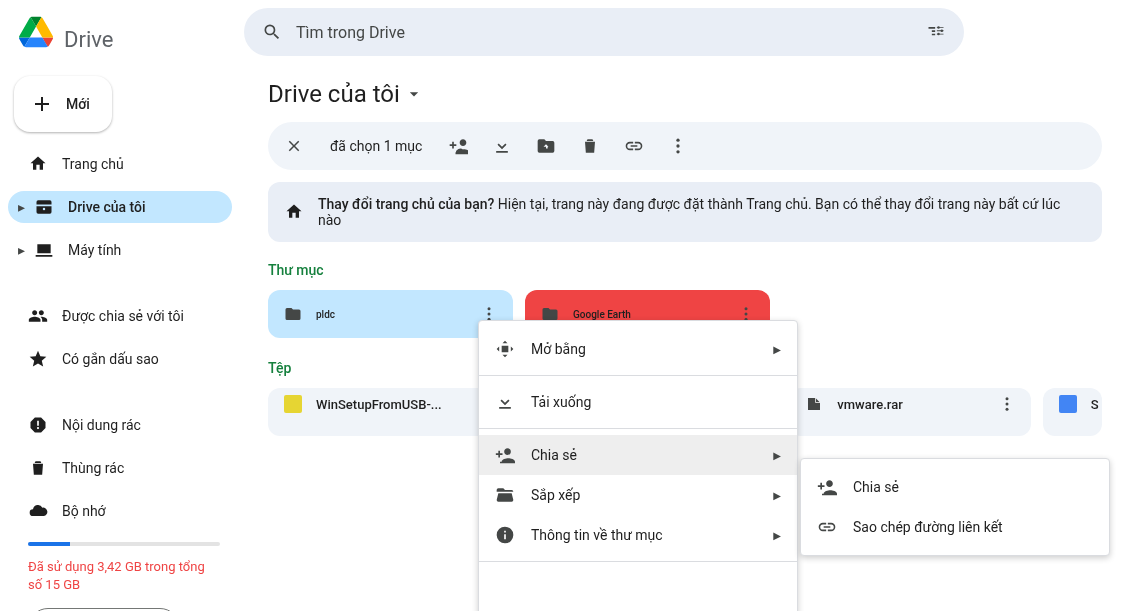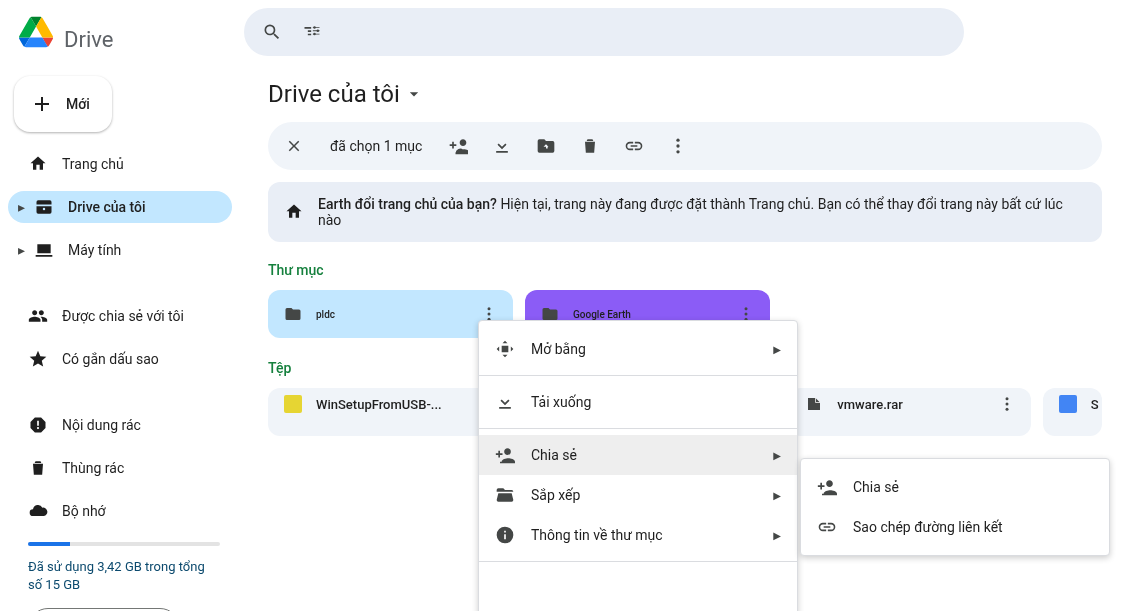--- a/index.html
+++ b/index.html
@@ -20,36 +20,36 @@
 .nav-item{height:32px;border-radius:16px;display:flex;align-items:center;padding:0 12px 0 20px;gap:14px;color:#1f1f1f;cursor:pointer;margin:11px 0}
 .nav-item .chev{position:absolute;left:10px;width:10px;color:#444746}
 .nav-item.withchev{padding-left:26px;position:relative}
 .nav-item.active{background:#c2e7ff;font-weight:500}
 .nav-item svg,.nav-item .ic{width:20px;height:20px;color:#1f1f1f;flex-shrink:0}
 .nav-item.active svg{color:#1f1f1f}
 .nav-sep{height:12px}
 .storage-block{padding:4px 12px 12px 20px}
 .storage-bar{height:4px;background:#e3e3e3;border-radius:2px;margin-bottom:12px;overflow:hidden}
 .storage-fill{height:100%;background:#1a73e8;width:22%}
-.storage-text{font-size:13px;color:#0c4a6e;line-height:1.4;margin-bottom:14px}
+.storage-text{font-size:13px;color:#ef4444;line-height:1.4;margin-bottom:14px}
 .buy-btn{border:1px solid #747775;background:#fff;color:#0b57d0;border-radius:20px;height:40px;padding:0 20px;font-size:14px;font-weight:500;cursor:pointer}
 .main{flex:1;background:#fff;border-top-left-radius:16px;padding:12px 0 0 0;overflow:hidden}
 .crumb-row{display:flex;align-items:center;padding:4px 20px 14px 20px}
 .crumb{font-size:24px;color:#1f1f1f;display:flex;align-items:center;gap:4px;cursor:pointer}
 .crumb svg{width:20px;height:20px;color:#444746}
 .sel-bar{margin:0 20px 12px 20px;background:#f0f4f9;border-radius:28px;height:48px;display:flex;align-items:center;padding:0 6px;gap:4px}
 .sel-bar .ib{width:40px;height:40px;border-radius:50%;display:flex;align-items:center;justify-content:center;color:#444746;cursor:pointer}
 .sel-bar .txt{font-size:14px;color:#1f1f1f;margin:0 12px 0 12px}
 .sel-bar .spacer{flex:1}
 .banner{margin:0 20px 20px 20px;background:#e9eef6;border-radius:12px;padding:14px 16px;display:flex;align-items:center;gap:14px;font-size:14px}
 .banner svg{width:20px;height:20px;color:#1f1f1f;flex-shrink:0}
 .banner .q{font-weight:500}
 .section-h{font-size:14px;font-weight:500;color:#15803d;padding:0 8px 12px 20px}
 .folders-row{display:flex;gap:12px;padding:0 20px 22px 20px}
-.folder-card{width:245px;height:48px;background:#8b5cf6;border-radius:12px;display:flex;align-items:center;padding:0 6px 0 16px;gap:14px;cursor:pointer}
+.folder-card{width:245px;height:48px;background:#ef4444;border-radius:12px;display:flex;align-items:center;padding:0 6px 0 16px;gap:14px;cursor:pointer}
 .folder-card.sel{background:#c2e7ff}
 .folder-card .name{flex:1;font-size:10px;font-weight:500;color:#1f1f1f}
 .folder-card .more{width:36px;height:36px;border-radius:50%;display:flex;align-items:center;justify-content:center;color:#444746}
 .files-row{display:flex;gap:12px;padding:0 20px}
 .file-card{width:245px;height:48px;background:#f0f4f9;border-radius:12px;display:flex;align-items:center;padding:0 6px 16px 16px;gap:14px;cursor:pointer;position:relative}
 .file-card .name{flex:1;font-size:13px;font-weight:500;color:#1f1f1f;white-space:nowrap;overflow:hidden;text-overflow:ellipsis}
 .file-card .more{width:36px;height:36px;border-radius:50%;display:flex;align-items:center;justify-content:center;color:#444746}
 .ficon{width:18px;height:18px;flex-shrink:0}
 .ctx-menu{position:absolute;background:#fff;border:1px solid #dadce0;border-radius:4px;box-shadow:0 2px 6px rgba(0,0,0,.2);padding:8px 0;min-width:320px;z-index:50}
 .ctx-item{height:40px;display:flex;align-items:center;padding:0 16px;gap:16px;cursor:pointer;color:#1f1f1f;font-size:14px}
@@ -75,20 +75,21 @@
     </div>
     <div class="app-title">Drive</div>
   </div>
   <div class="search-wrap">
     <div class="search">
       <div class="icon-btn">
         <svg width="20" height="20" viewBox="0 0 24 24" fill="currentColor">
             <path d="M15.5 14h-.79l-.28-.27A6.471 6.471 0 0016 9.5 6.5 6.5 0 109.5 16c1.61 0 3.09-.59 4.23-1.57l.27.28v.79l5 4.99L20.49 19l-4.99-5zm-6 0C7.01 14 5 11.99 5 9.5S7.01 5 9.5 5 14 7.01 14 9.5 11.99 14 9.5 14z"></path>
           </svg>
       </div>
+      <input placeholder="Tìm trong Drive" style="">
       <div class="icon-btn">
         <svg width="20" height="20" viewBox="0 0 24 24" fill="currentColor">
             <path d="M7 10h4v2H7zM3 6h8v2H3zm4 8h4v2H7z"></path>
             <path d="M13 11h8v-1h-8zM13 7h8V6h-8zm0 8h8v-1h-8z"></path>
             <circle cx="15" cy="6.5" r="1.5"></circle>
             <circle cx="19" cy="10.5" r="1.5"></circle>
             <circle cx="15" cy="14.5" r="1.5"></circle>
           </svg>
       </div>
     </div>
@@ -215,21 +216,21 @@
             <circle cx="12" cy="19" r="2"></circle>
           </svg>
         </div>
       <div class="spacer"></div>
     </div>
 
     <div class="banner">
       <svg viewBox="0 0 24 24" fill="currentColor">
           <path d="M12 3l9 8h-3v8h-4v-6h-4v6H6v-8H3z"></path>
         </svg>
-      <div><span class="q">Earth đổi trang chủ của bạn?</span> <span>Hiện tại, trang này đang được đặt thành Trang chủ. Bạn có thể thay đổi trang này bất cứ lúc nào</span></div>
+      <div><span class="q">Thay đổi trang chủ của bạn?</span> <span>Hiện tại, trang này đang được đặt thành Trang chủ. Bạn có thể thay đổi trang này bất cứ lúc nào</span></div>
     </div>
 
     <div class="section-h">Thư mục</div>
     <div class="folders-row">
       <div class="folder-card sel">
         <svg class="ficon" viewBox="0 0 24 24" fill="#444746">
             <path d="M10 4H4a2 2 0 00-2 2v12a2 2 0 002 2h16a2 2 0 002-2V8a2 2 0 00-2-2h-8z"></path>
           </svg>
         <div class="name">pldc</div>
         <div class="more">

